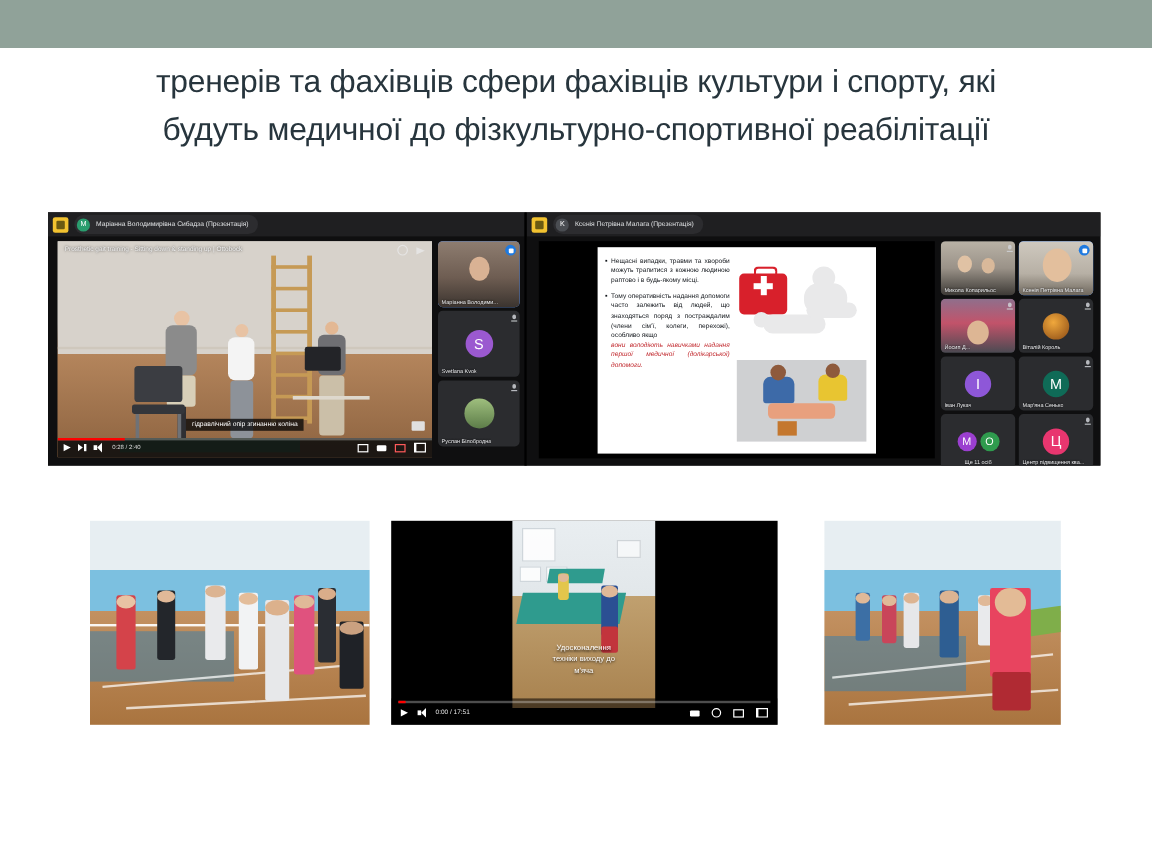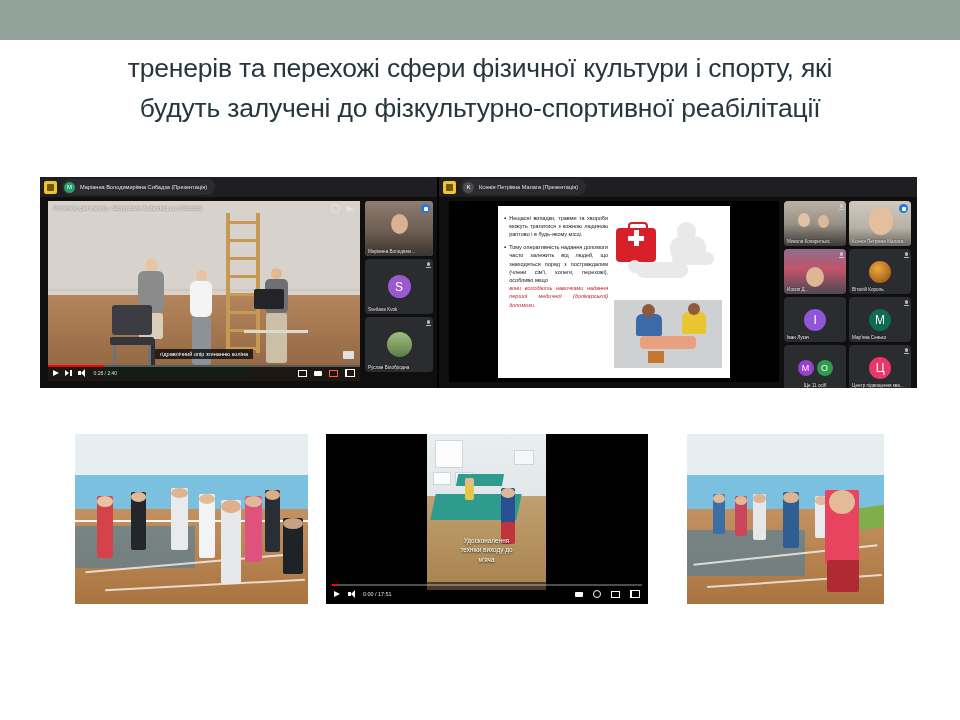--- a/index.html
+++ b/index.html
@@ -196,22 +196,22 @@
   .mid-time{font-size:5.4px;color:#e6e6e6;}
   .hoop{position:absolute;right:12px;top:16px;width:18px;height:13px;border:1.3px solid #cfd4d8;background:rgba(255,255,255,.6);}
   .window-pane{position:absolute;background:rgba(255,255,255,.85);border:1px solid #cfd6db;}
 </style>
 </head>
 <body>
 
 <div class="top-band"></div>
 
 <div class="title-block">
-  <span class="title-line">тренерів та перехожі сфери фізичної культури і спорту, які</span>
-  <span class="title-line">будуть залучені до фізкультурно-спортивної реабілітації</span>
+  <span class="title-line">тренерів та фахівців сфери фахівців культури і спорту, які</span>
+  <span class="title-line">будуть медичної до фізкультурно-спортивної реабілітації</span>
 </div>
 
 <div class="vc-window">
 
   <div class="vc-pane left">
 
     <div class="vc-topbar">
       <div class="vc-appicon">
           <div class="g"></div>
         </div>

